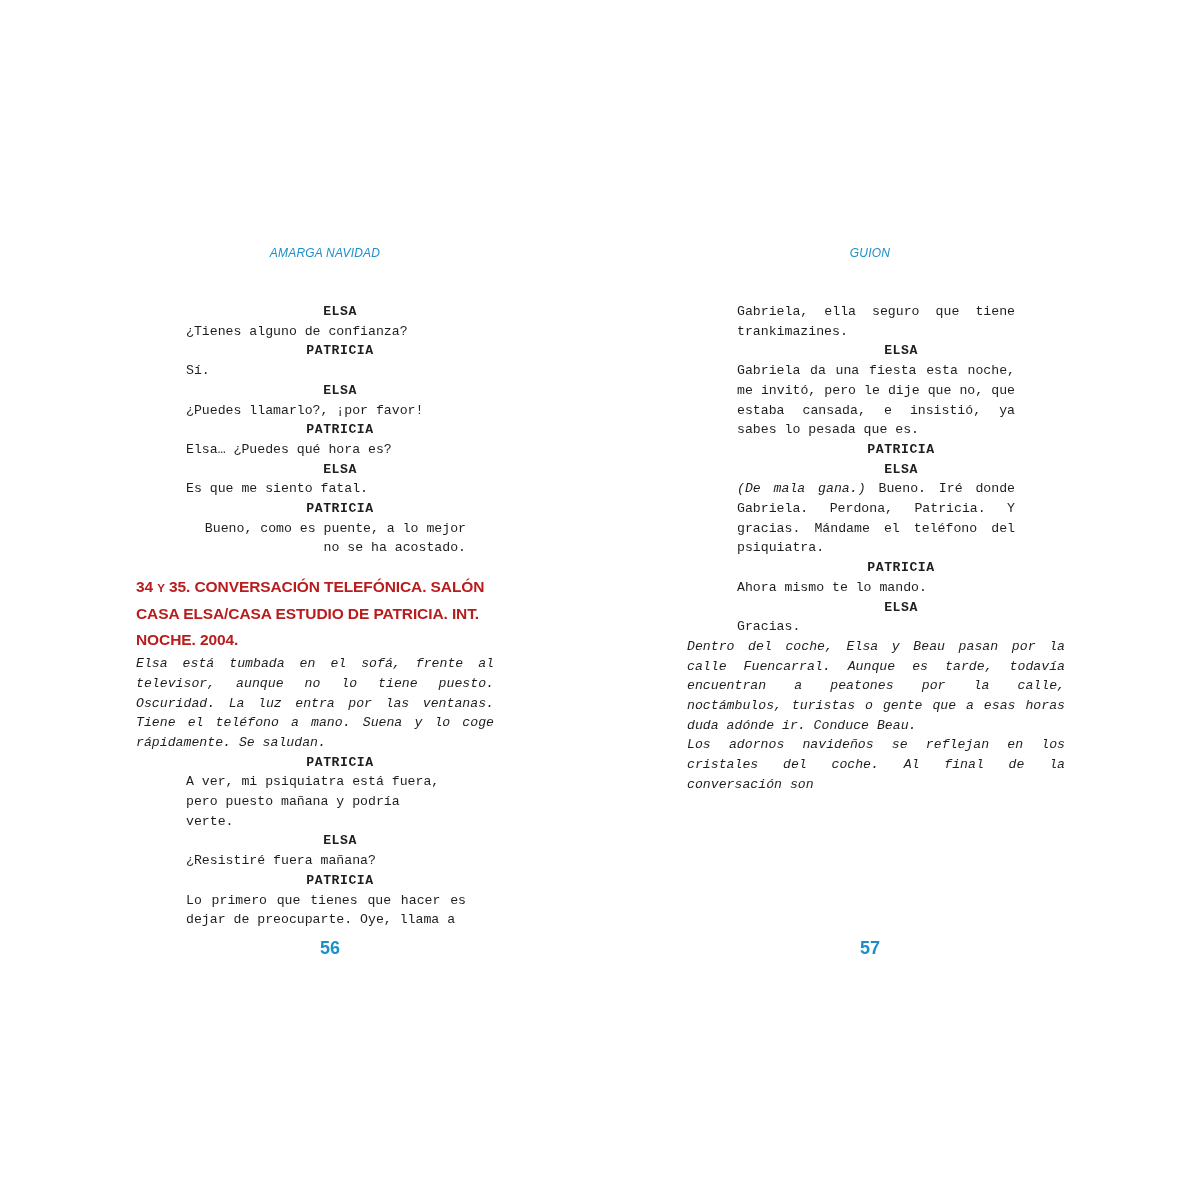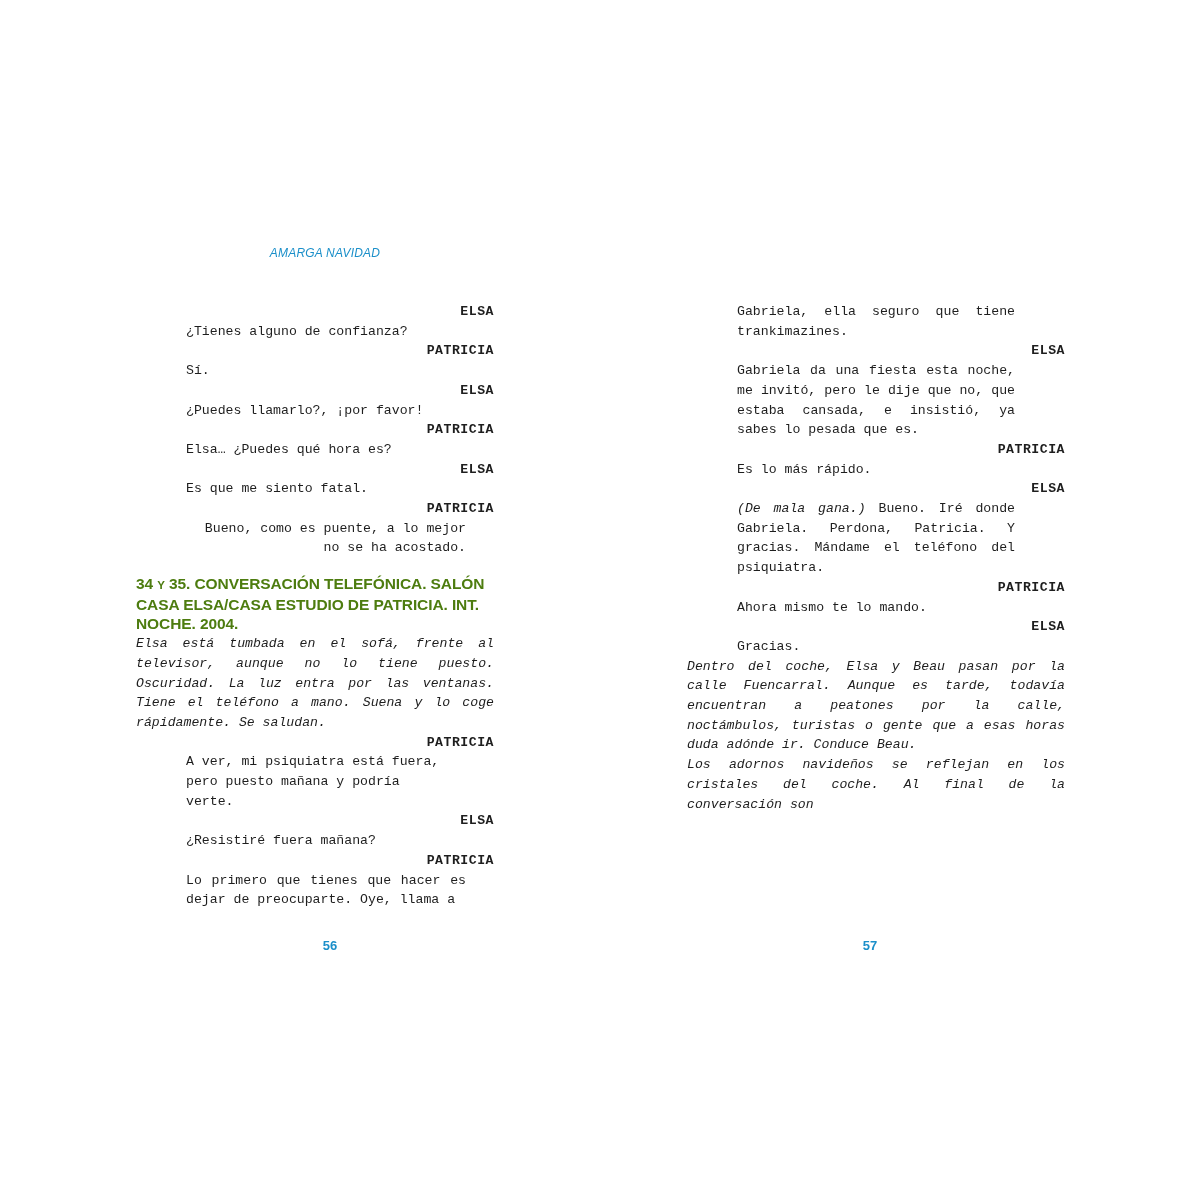--- a/index.html
+++ b/index.html
@@ -12,42 +12,42 @@
     text-align: center;
     font-family: "Liberation Sans", sans-serif;
     font-style: italic; font-size: 12px; letter-spacing: 0.2px;
     color: #1b8fc9;
   }
   .page.left .running-head { left: 0; width: 650px; }
   .page.right .running-head { left: 0; width: 540px; }
   .folio {
     position: absolute; top: 938px;
     font-family: "Liberation Sans", sans-serif;
-    font-weight: bold; font-size: 13px; color: #1b8fc9;
+    font-weight: bold; font-size: 18px; color: #1b8fc9;
     text-align: center;
   }
   .page.left .folio { left: 290px; width: 80px; }
   .page.right .folio { left: 230px; width: 80px; }
   .body { position: absolute; top: 302px; }
   .page.left .body { left: 136px; width: 358px; }
   .page.right .body { left: 87px; width: 378px; }
   .mono {
     font-family: "Liberation Mono", monospace;
     font-size: 13.2px; line-height: 19.7px; color: #1e1e1e;
   }
-  .char { font-weight: bold; text-align: right; margin-left: 50px; letter-spacing: 0.5px; }
+  .char { font-weight: bold; text-align: center; margin-left: 50px; letter-spacing: 0.5px; }
   .page.right .char { margin-left: 50px; }
   .dlg { margin-left: 50px; text-align: justify; }
   .action { font-style: italic; text-align: justify; }
   .trans { font-style: italic; }
   .paren { font-style: italic; }
   .scene {
     font-family: "Liberation Sans", sans-serif;
-    font-weight: bold; font-size: 15.5px; line-height: 19px;
-    color: #4d7c0f; margin-top: 16px; margin-bottom: 1px;
+    font-weight: bold; font-size: 15.5px; line-height: 26px;
+    color: #b91c1c; margin-top: 16px; margin-bottom: 1px;
     letter-spacing: -0.1px;
   }
   .scene .small { font-size: 11.5px; }
 </style>
 </head>
 <body>
 
 <div class="page left">
   <div class="running-head">AMARGA NAVIDAD</div>
   <div class="body mono">
@@ -69,26 +69,26 @@
     <div class="dlg" style="width:260px;text-align:left;">A ver, mi psiquiatra está fuera, pero puesto mañana y podría verte.</div>
     <div class="char">ELSA</div>
     <div class="dlg">¿Resistiré fuera mañana?</div>
     <div class="char">PATRICIA</div>
     <div class="dlg" style="width:280px;">Lo primero que tienes que hacer es dejar de preocuparte. Oye, llama a</div>
   </div>
   <div class="folio">56</div>
 </div>
 
 <div class="page right">
+  <div class="running-head">GUION</div>
   <div class="body mono">
     <div class="dlg" style="width:278px;">Gabriela, ella seguro que tiene trankimazines.</div>
     <div class="char">ELSA</div>
     <div class="dlg" style="width:278px;">Gabriela da una fiesta esta noche, me invitó, pero le dije que no, que estaba cansada, e insistió, ya sabes lo pesada que es.</div>
     <div class="char">PATRICIA</div>
-    <div class="dlg">Es lo más rápido.</div>
     <div class="char">ELSA</div>
     <div class="dlg" style="width:278px;"><span class="paren">(De mala gana.)</span><span> Bueno. Iré donde Gabriela. Perdona, Patricia. Y gracias. Mándame el teléfono del psiquiatra.</span></div>
     <div class="char">PATRICIA</div>
     <div class="dlg">Ahora mismo te lo mando.</div>
     <div class="char">ELSA</div>
     <div class="dlg">Gracias.</div>
     <div class="action">Dentro del coche, Elsa y Beau pasan por la calle Fuencarral. Aunque es tarde, todavía encuentran a peatones por la calle, noctámbulos, turistas o gente que a esas horas duda adónde ir. Conduce Beau.</div>
     <div class="action">Los adornos navideños se reflejan en los cristales del coche. Al final de la conversación son</div>
   </div>
   <div class="folio">57</div>

